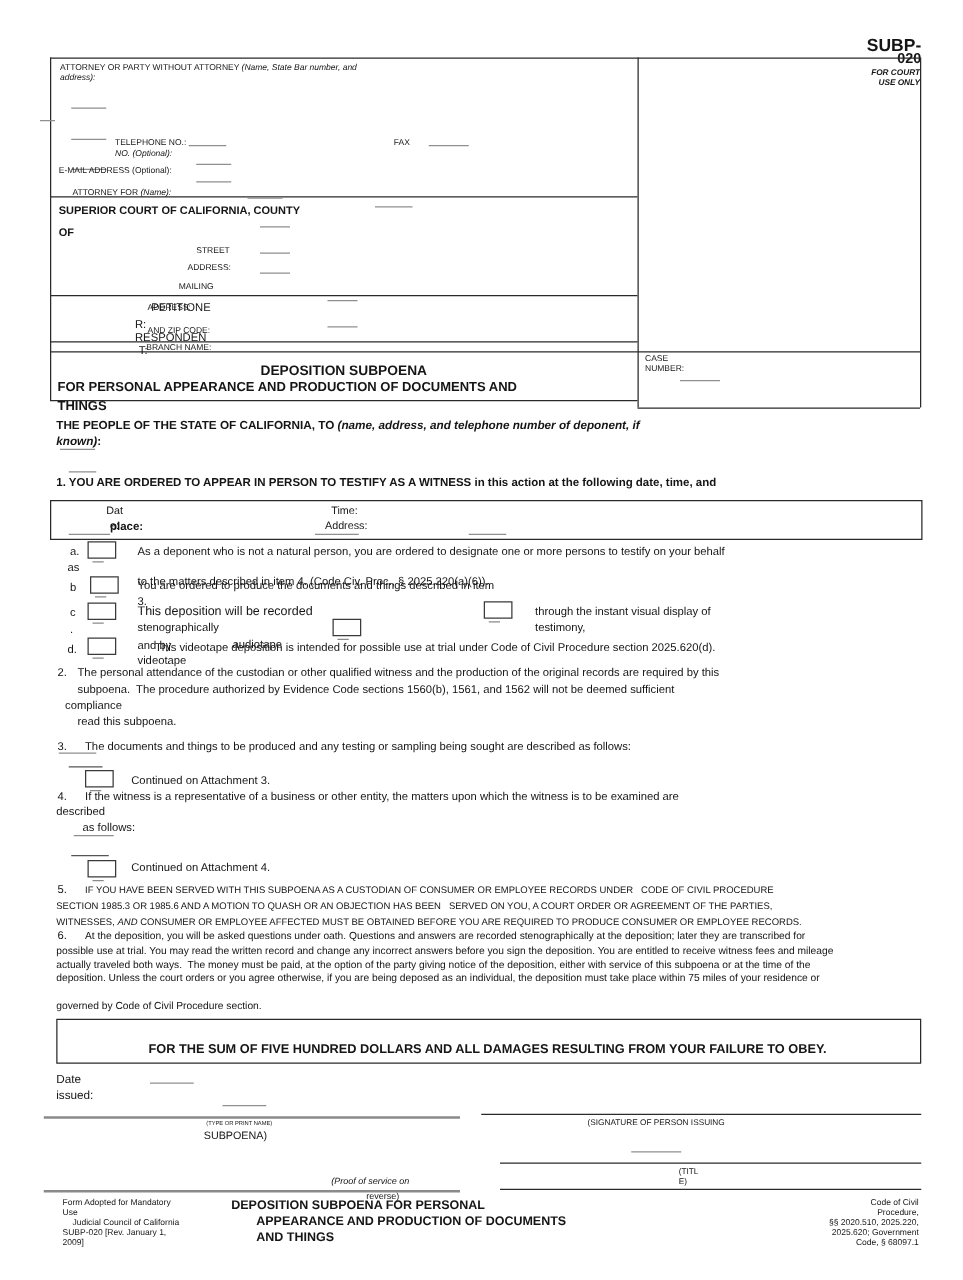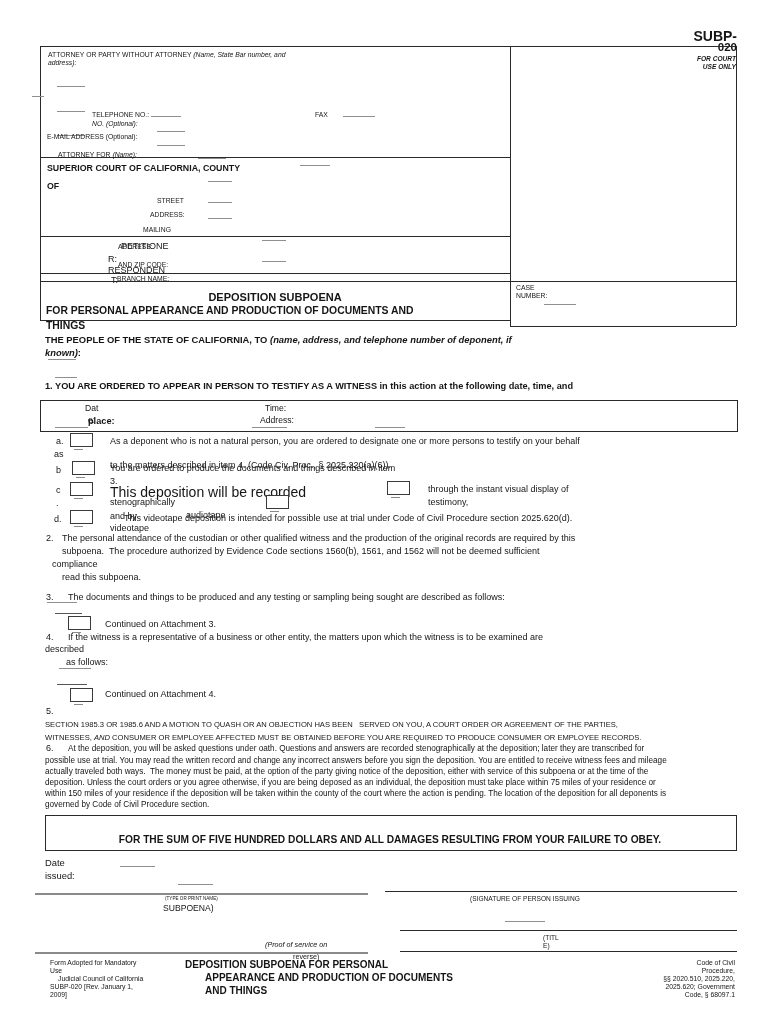--- a/index.html
+++ b/index.html
@@ -105,21 +105,21 @@
 
   <span class="t" style="left:56px;top:466px;font-size:9px;">b</span>
   <span class="cb" style="left:72px;top:461px;"></span>
   <span class="t" style="left:110px;top:461px;font-size:9px;">to the matters described in item 4. (Code Civ. Proc., § 2025.220(a)(6)).</span>
   <span class="t" style="left:110px;top:464px;font-size:9px;">You are ordered to produce the documents and things described in item</span>
   <span class="t" style="left:110px;top:477px;font-size:9px;">3.</span>
 
   <span class="t" style="left:56px;top:486px;font-size:9px;">c</span>
   <span class="cb" style="left:70px;top:482px;"></span>
   <span class="t" style="left:56px;top:499px;font-size:9px;">.</span>
-  <span class="t" style="left:110px;top:485px;font-size:14px;">This deposition will be recorded</span>
+  <span class="t" style="left:110px;top:485px;font-size:10px;">This deposition will be recorded</span>
   <span class="cb" style="left:387px;top:481px;"></span>
   <span class="t" style="left:428px;top:485px;font-size:9px;">through the instant visual display of</span>
   <span class="t" style="left:110px;top:498px;font-size:9px;">stenographically</span>
   <span class="t" style="left:428px;top:498px;font-size:9px;">testimony,</span>
   <span class="cb" style="left:266px;top:495px;"></span>
   <span class="t" style="left:110px;top:512px;font-size:9px;">and by</span>
   <span class="t" style="left:186px;top:511px;font-size:9px;">audiotape</span>
   <span class="t" style="left:110px;top:524px;font-size:9px;text-align:right;">videotape</span>
 
   <span class="t" style="left:54px;top:515px;font-size:9px;">d.</span>
@@ -142,29 +142,29 @@
   <span class="t" style="left:46px;top:633px;font-size:9px;">4.</span>
   <span class="t" style="left:68px;top:633px;font-size:9px;">If the witness is a representative of a business or other entity, the matters upon which the witness is to be examined are</span>
   <span class="t" style="left:45px;top:645px;font-size:9px;">described</span>
   <span class="t" style="left:66px;top:658px;font-size:9px;">as follows:</span>
   <div class="blank" style="left:59px;top:668px;width:32px;"></div>
   <div class="blank" style="left:57px;top:684px;width:30px;border-top-color:#555;"></div>
   <span class="cb" style="left:70px;top:688px;"></span>
   <span class="t" style="left:105px;top:690px;font-size:9px;">Continued on Attachment 4.</span>
 
   <span class="t" style="left:46px;top:707px;font-size:9px;">5.</span>
+  <span class="t" style="left:68px;top:708px;font-size:7.6px;">IF YOU HAVE BEEN SERVED WITH THIS SUBPOENA AS A CUSTODIAN OF CONSUMER OR EMPLOYEE RECORDS UNDER   CODE OF CIVIL PROCEDURE</span>
   <span class="t" style="left:45px;top:721px;font-size:7.6px;">SECTION 1985.3 OR 1985.6 AND A MOTION TO QUASH OR AN OBJECTION HAS BEEN   SERVED ON YOU, A COURT ORDER OR AGREEMENT OF THE PARTIES,</span>
   <span class="t" style="left:45px;top:734px;font-size:7.6px;"><span>WITNESSES, </span><span class="i">AND</span><span> CONSUMER OR EMPLOYEE AFFECTED MUST BE OBTAINED BEFORE YOU ARE REQUIRED TO PRODUCE CONSUMER OR EMPLOYEE RECORDS.</span></span>
 
   <span class="t" style="left:46px;top:744px;font-size:9px;">6.</span>
   <span class="t" style="left:68px;top:745px;font-size:8.2px;">At the deposition, you will be asked questions under oath. Questions and answers are recorded stenographically at the deposition; later they are transcribed for</span>
   <span class="t" style="left:45px;top:757px;font-size:8.2px;">possible use at trial. You may read the written record and change any incorrect answers before you sign the deposition. You are entitled to receive witness fees and mileage</span>
   <span class="t" style="left:45px;top:768px;font-size:8.2px;">actually traveled both ways.  The money must be paid, at the option of the party giving notice of the deposition, either with service of this subpoena or at the time of the</span>
   <span class="t" style="left:45px;top:779px;font-size:8.2px;">deposition. Unless the court orders or you agree otherwise, if you are being deposed as an individual, the deposition must take place within 75 miles of your residence or</span>
-  <span class="t" style="left:45px;top:790px;font-size:8.2px;">within 150 miles of your residence if the deposition will be taken within the county of the court where the action is pending. The location of the deposition for all deponents is</span>
   <span class="t" style="left:45px;top:801px;font-size:8.2px;">governed by Code of Civil Procedure section.</span>
 
   <div class="box" style="left:45px;top:815px;width:690px;height:34px;border-width:1.5px;"></div>
   <span class="t b ctr" style="left:45px;top:835px;width:690px;font-size:10.2px;">FOR THE SUM OF FIVE HUNDRED DOLLARS AND ALL DAMAGES RESULTING FROM YOUR FAILURE TO OBEY.</span>
 
   <span class="t" style="left:45px;top:858px;font-size:9.4px;">Date</span>
   <span class="t" style="left:45px;top:871px;font-size:9.4px;">issued:</span>
   <div class="blank" style="left:120px;top:866px;width:35px;"></div>
   <div class="blank" style="left:178px;top:884px;width:35px;"></div>
   <div class="hlg" style="left:35px;top:893px;width:333px;"></div>

